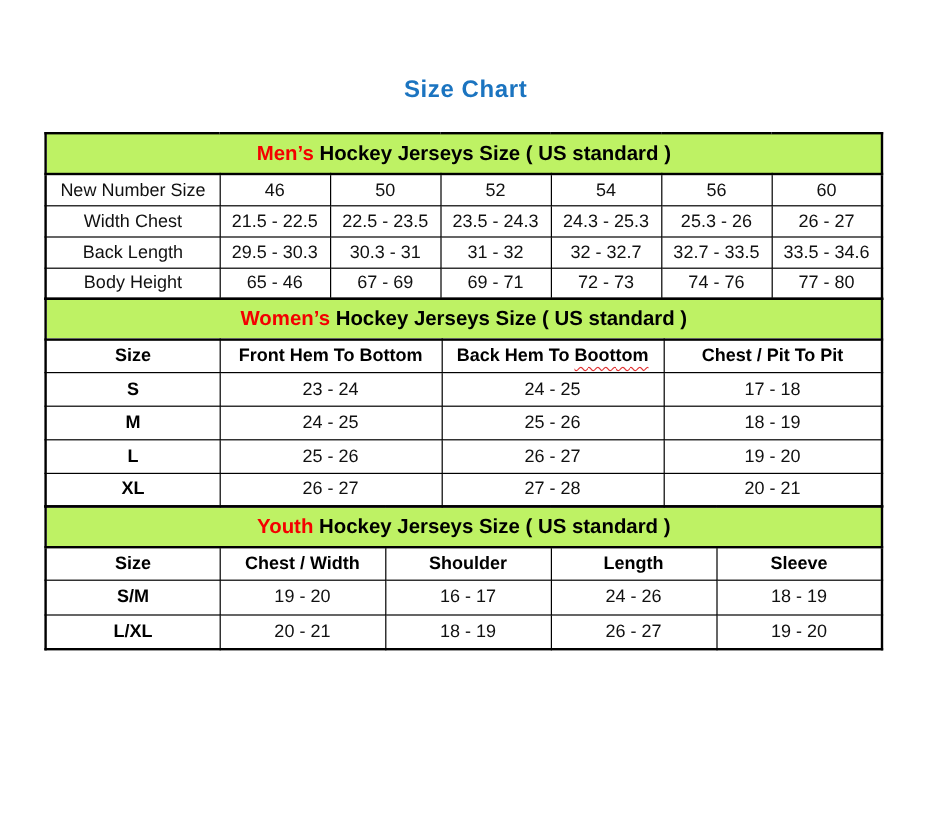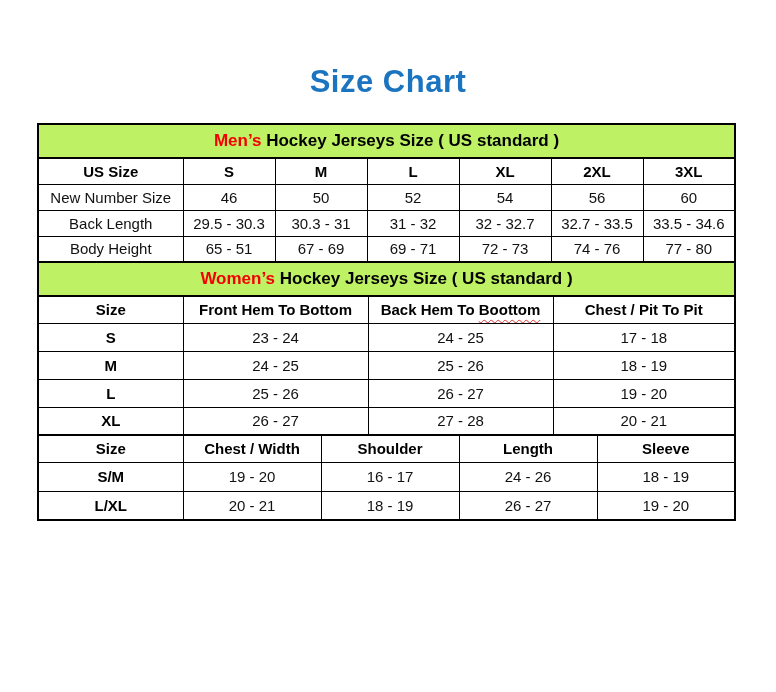--- a/index.html
+++ b/index.html
@@ -6,21 +6,21 @@
   html, body {
     width: 776px; height: 692px;
     background: #ffffff;
     font-family: "Liberation Sans", "DejaVu Sans", sans-serif;
     overflow: hidden;
   }
   .page-title {
     margin-top: 64px;
     text-align: center;
     color: #1b74c0;
-    font-size: 31px;
+    font-size: 20px;
     font-weight: bold;
     letter-spacing: 0.5px;
   }
   .chart-wrap { margin: 23px 0 0 37px; width: 697px; }
   table {
     border-collapse: collapse;
     table-layout: fixed;
     width: 697px;
     border: 2px solid #000;
   }
@@ -71,50 +71,50 @@
         <col style="width:92px">
       <col style="width:92px">
         <col style="width:92px">
         <col style="width:92px">
         <col style="width:92px">
     </colgroup>
     <tbody>
         <tr class="band-row">
       <th colspan="7"><span class="band-highlight">Men’s</span><span> Hockey Jerseys Size ( US standard )</span></th>
     </tr>
-    <tr class="head-row">
-      <th>US Size</th>
-      <th>S</th>
-      <th>M</th>
-      <th>L</th>
-      <th>XL</th>
-      <th>2XL</th>
-      <th>3XL</th>
-    </tr>
     <tr>
       <td>New Number Size</td>
       <td>46</td>
       <td>50</td>
       <td>52</td>
       <td>54</td>
       <td>56</td>
       <td>60</td>
     </tr>
     <tr>
+      <td>Width Chest</td>
+      <td>21.5 - 22.5</td>
+      <td>22.5 - 23.5</td>
+      <td>23.5 - 24.3</td>
+      <td>24.3 - 25.3</td>
+      <td>25.3 - 26</td>
+      <td>26 - 27</td>
+    </tr>
+    <tr>
       <td>Back Length</td>
       <td>29.5 - 30.3</td>
       <td>30.3 - 31</td>
       <td>31 - 32</td>
       <td>32 - 32.7</td>
       <td>32.7 - 33.5</td>
       <td>33.5 - 34.6</td>
     </tr>
     <tr>
       <td>Body Height</td>
-      <td>65 - 51</td>
+      <td>65 - 46</td>
       <td>67 - 69</td>
       <td>69 - 71</td>
       <td>72 - 73</td>
       <td>74 - 76</td>
       <td>77 - 80</td>
     </tr>
   </tbody>
     </table>
 
   <table class="women-table">
@@ -163,20 +163,23 @@
 
   <table class="youth-table">
     <colgroup>
       <col style="width:145px">
         <col style="width:138px">
         <col style="width:138px">
         <col style="width:138px">
         <col style="width:138px">
     </colgroup>
     <tbody>
+        <tr class="band-row">
+      <th colspan="5"><span class="band-highlight">Youth</span><span> Hockey Jerseys Size ( US standard )</span></th>
+    </tr>
     <tr class="head-row">
       <th>Size</th>
       <th>Chest / Width</th>
       <th>Shoulder</th>
       <th>Length</th>
       <th>Sleeve</th>
     </tr>
     <tr>
       <td class="size-label">S/M</td>
       <td>19 - 20</td>

